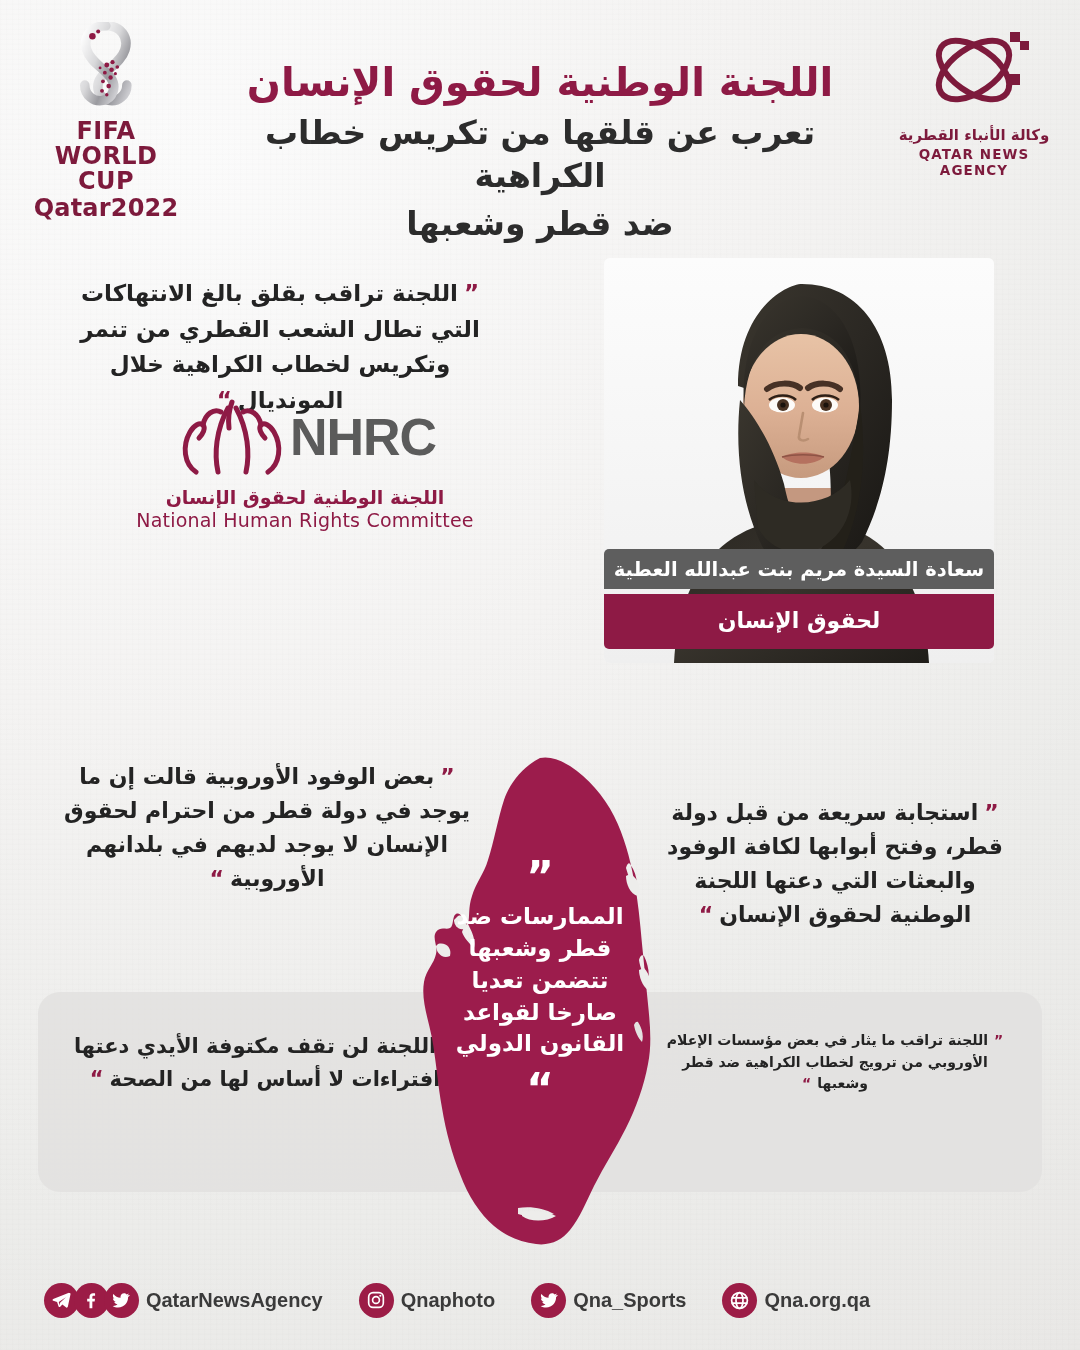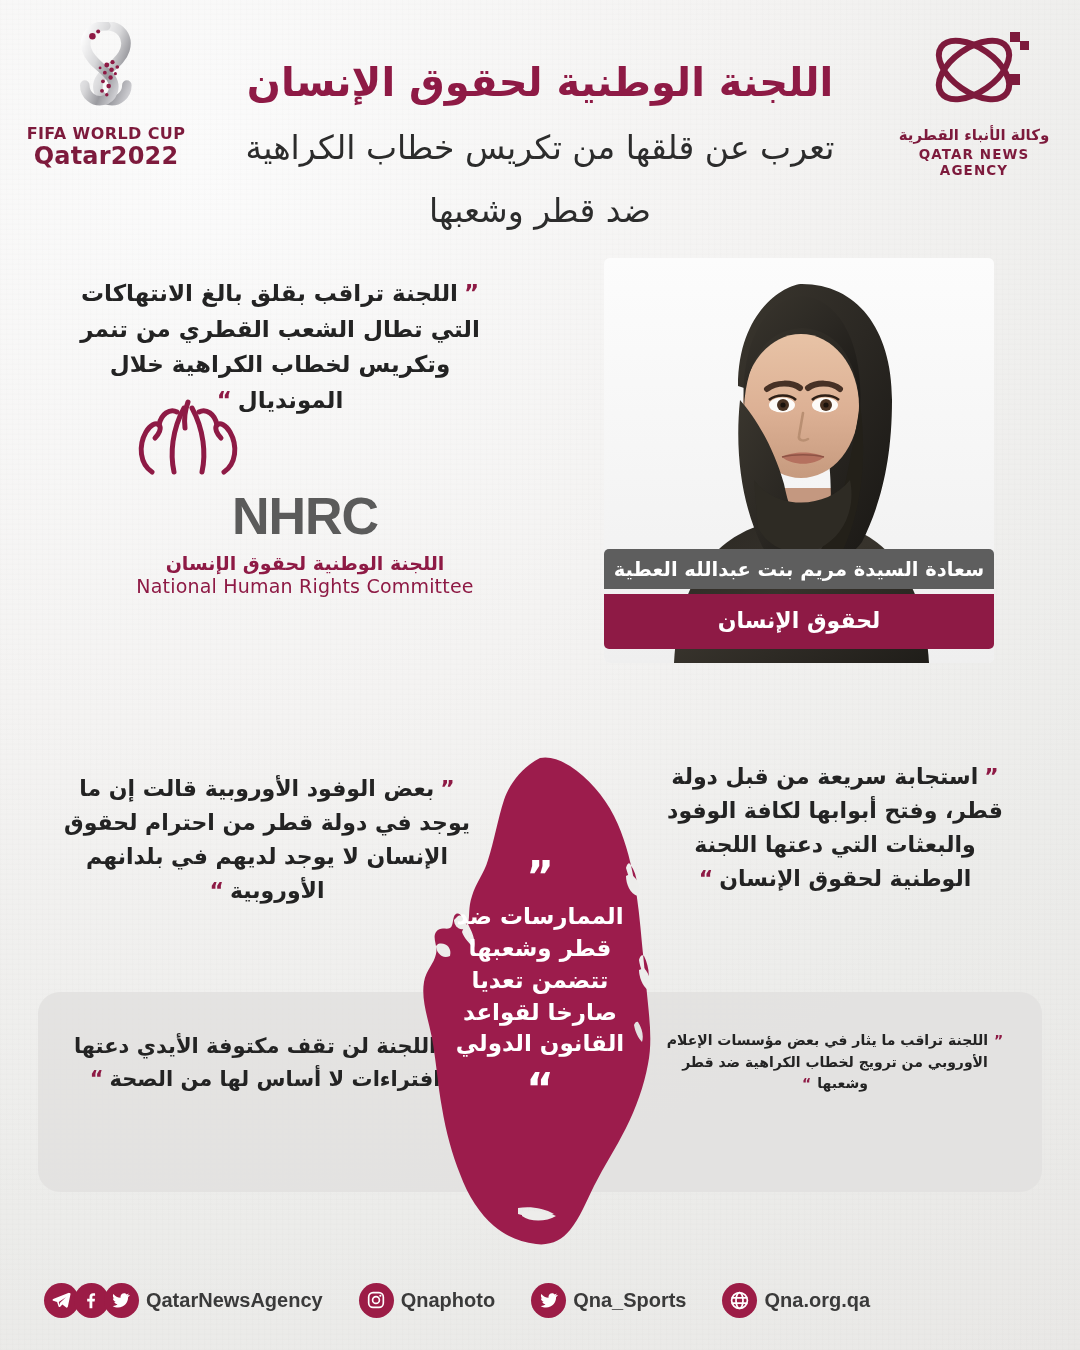--- a/index.html
+++ b/index.html
@@ -24,70 +24,70 @@
       repeating-linear-gradient(0deg, rgba(0,0,0,0.012) 0px, rgba(0,0,0,0) 2px, rgba(255,255,255,0.02) 3px, rgba(0,0,0,0) 5px),
       repeating-linear-gradient(90deg, rgba(0,0,0,0.010) 0px, rgba(0,0,0,0) 2px, rgba(255,255,255,0.02) 4px, rgba(0,0,0,0) 6px);
     pointer-events:none;
   }
 
   
   .fifa-logo{position:absolute;left:26px;top:22px;width:160px;height:145px;text-align:center;}
   .fifa-mark{height:88px;display:block;margin:0 auto;}
   .fifa-line1{
     font-family:"DejaVu Sans","Liberation Sans",sans-serif;
-    font-weight:bold;font-size:16px;letter-spacing:.4px;color:#7d1a3c;
-    margin-top:16px;line-height:1.05;
+    font-weight:bold;font-size:24px;letter-spacing:.4px;color:#7d1a3c;
+    margin-top:9px;line-height:1.05;
   }
   .fifa-line2{
     font-weight:bold;font-size:24px;letter-spacing:.2px;color:#7d1a3c;
     line-height:1.05;margin-top:1px;
   }
 
   .qna-logo{position:absolute;right:22px;top:24px;width:168px;text-align:center;}
   .qna-mark{display:block;margin:0 auto;}
   .qna-ar{font-size:15px;font-weight:bold;color:#7d1a3c;margin-top:16px;direction:rtl;letter-spacing:.2px;}
   .qna-en{font-size:13.5px;font-weight:bold;color:#7d1a3c;letter-spacing:1.1px;margin-top:2px;}
 
   .headline{
     position:absolute;left:210px;top:58px;width:660px;
     direction:rtl;text-align:center;
   }
   .headline .h1{
     font-size:40px;font-weight:bold;color:#8e1a45;line-height:1.22;
     letter-spacing:0;
   }
   .headline .h2{
-    font-size:33px;font-weight:normal;color:#2c2c2c;line-height:1.30;margin-top:20px;
+    font-size:33px;font-weight:bold;color:#2c2c2c;line-height:1.30;margin-top:5px;
   }
 
   
   .quote{
     position:absolute;direction:rtl;text-align:center;
     color:#232323;font-weight:bold;line-height:1.55;
   }
   .qm{color:#8e1a45;font-weight:bold;display:inline;}
   .qm.open{margin-left:6px;}
   .qm.close{margin-right:6px;}
 
   #quote-top-left{left:70px;top:276px;width:420px;font-size:23px;}
   #quote-mid-left{left:78px;top:580px;width:440px;font-size:23px;}
-  #quote-euro-left{left:62px;top:760px;width:410px;font-size:22px;margin-top:12px;}
-  #quote-response-right{left:650px;top:760px;width:370px;font-size:22px;}
+  #quote-euro-left{left:62px;top:760px;width:410px;font-size:22px;}
+  #quote-response-right{left:650px;top:796px;width:370px;font-size:22px;}
   #quote-bottom-left{left:70px;top:1030px;width:390px;font-size:21px;}
   #quote-bottom-right{left:650px;top:1030px;width:370px;font-size:14px;}
 
   
   .panel-bottom{
     position:absolute;left:38px;top:992px;width:1004px;height:200px;
     background:#e2e1df;border-radius:22px;opacity:.85;
   }
 
   
   .nhrc{position:absolute;left:130px;top:398px;width:350px;text-align:center;}
-  .nhrc-row{display:flex;justify-content:center;gap:14px;flex-direction:column;}
+  .nhrc-row{display:flex;align-items:center;justify-content:center;gap:0;}
   .nhrc-word{
     font-size:52px;font-weight:bold;color:#5b5b5b;letter-spacing:-1px;
     font-family:"Liberation Sans",sans-serif;line-height:1;
   }
   .nhrc-ar{font-size:19px;color:#8e1a45;direction:rtl;margin-top:10px;font-weight:bold;letter-spacing:1px;}
   .nhrc-en{font-size:19px;color:#8e1a45;margin-top:1px;font-weight:normal;letter-spacing:.2px;}
 
   
   .portrait-wrap{
     position:absolute;left:604px;top:258px;width:390px;height:405px;

